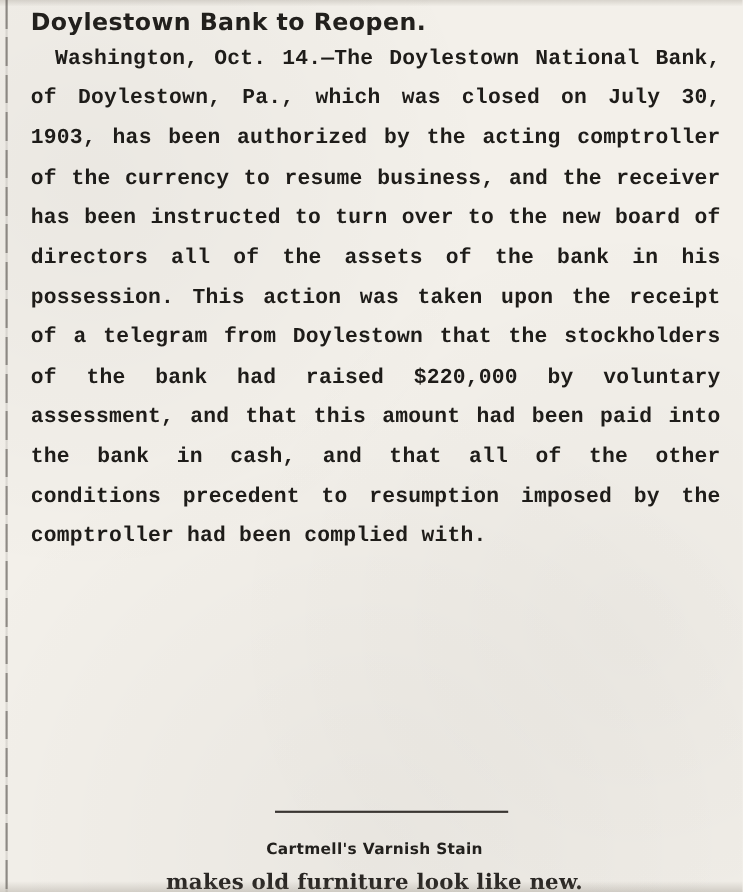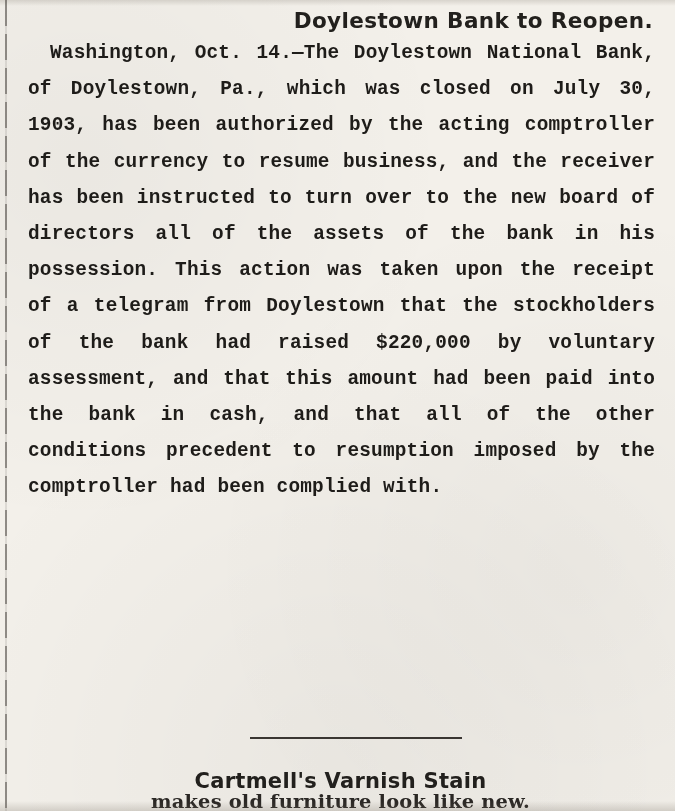--- a/index.html
+++ b/index.html
@@ -45,21 +45,21 @@
     );
   }
   .clip {
     position: absolute;
     left: 18px;
     top: 0;
     width: 645px;
     height: 811px;
   }
   .headline {
-    text-align: right;
+    text-align: left;
     font-family: "DejaVu Sans", sans-serif;
     font-weight: bold;
     font-size: 21.5px;
     letter-spacing: 0.4px;
     color: #22201d;
     margin: 8px 0 2px 0;
     padding: 0 10px;
   }
   .body-text {
     margin: 0;
@@ -85,21 +85,21 @@
     background: #3a3632;
   }
   .subhead {
     position: absolute;
     left: 0;
     top: 752px;
     width: 645px;
     text-align: center;
     font-family: "DejaVu Sans", sans-serif;
     font-weight: bold;
-    font-size: 21px;
+    font-size: 14px;
     letter-spacing: 0.3px;
     color: #22201d;
   }
   .tail-line {
     position: absolute;
     left: 0;
     top: 790px;
     width: 645px;
     text-align: center;
     font-family: "DejaVu Serif", serif;

